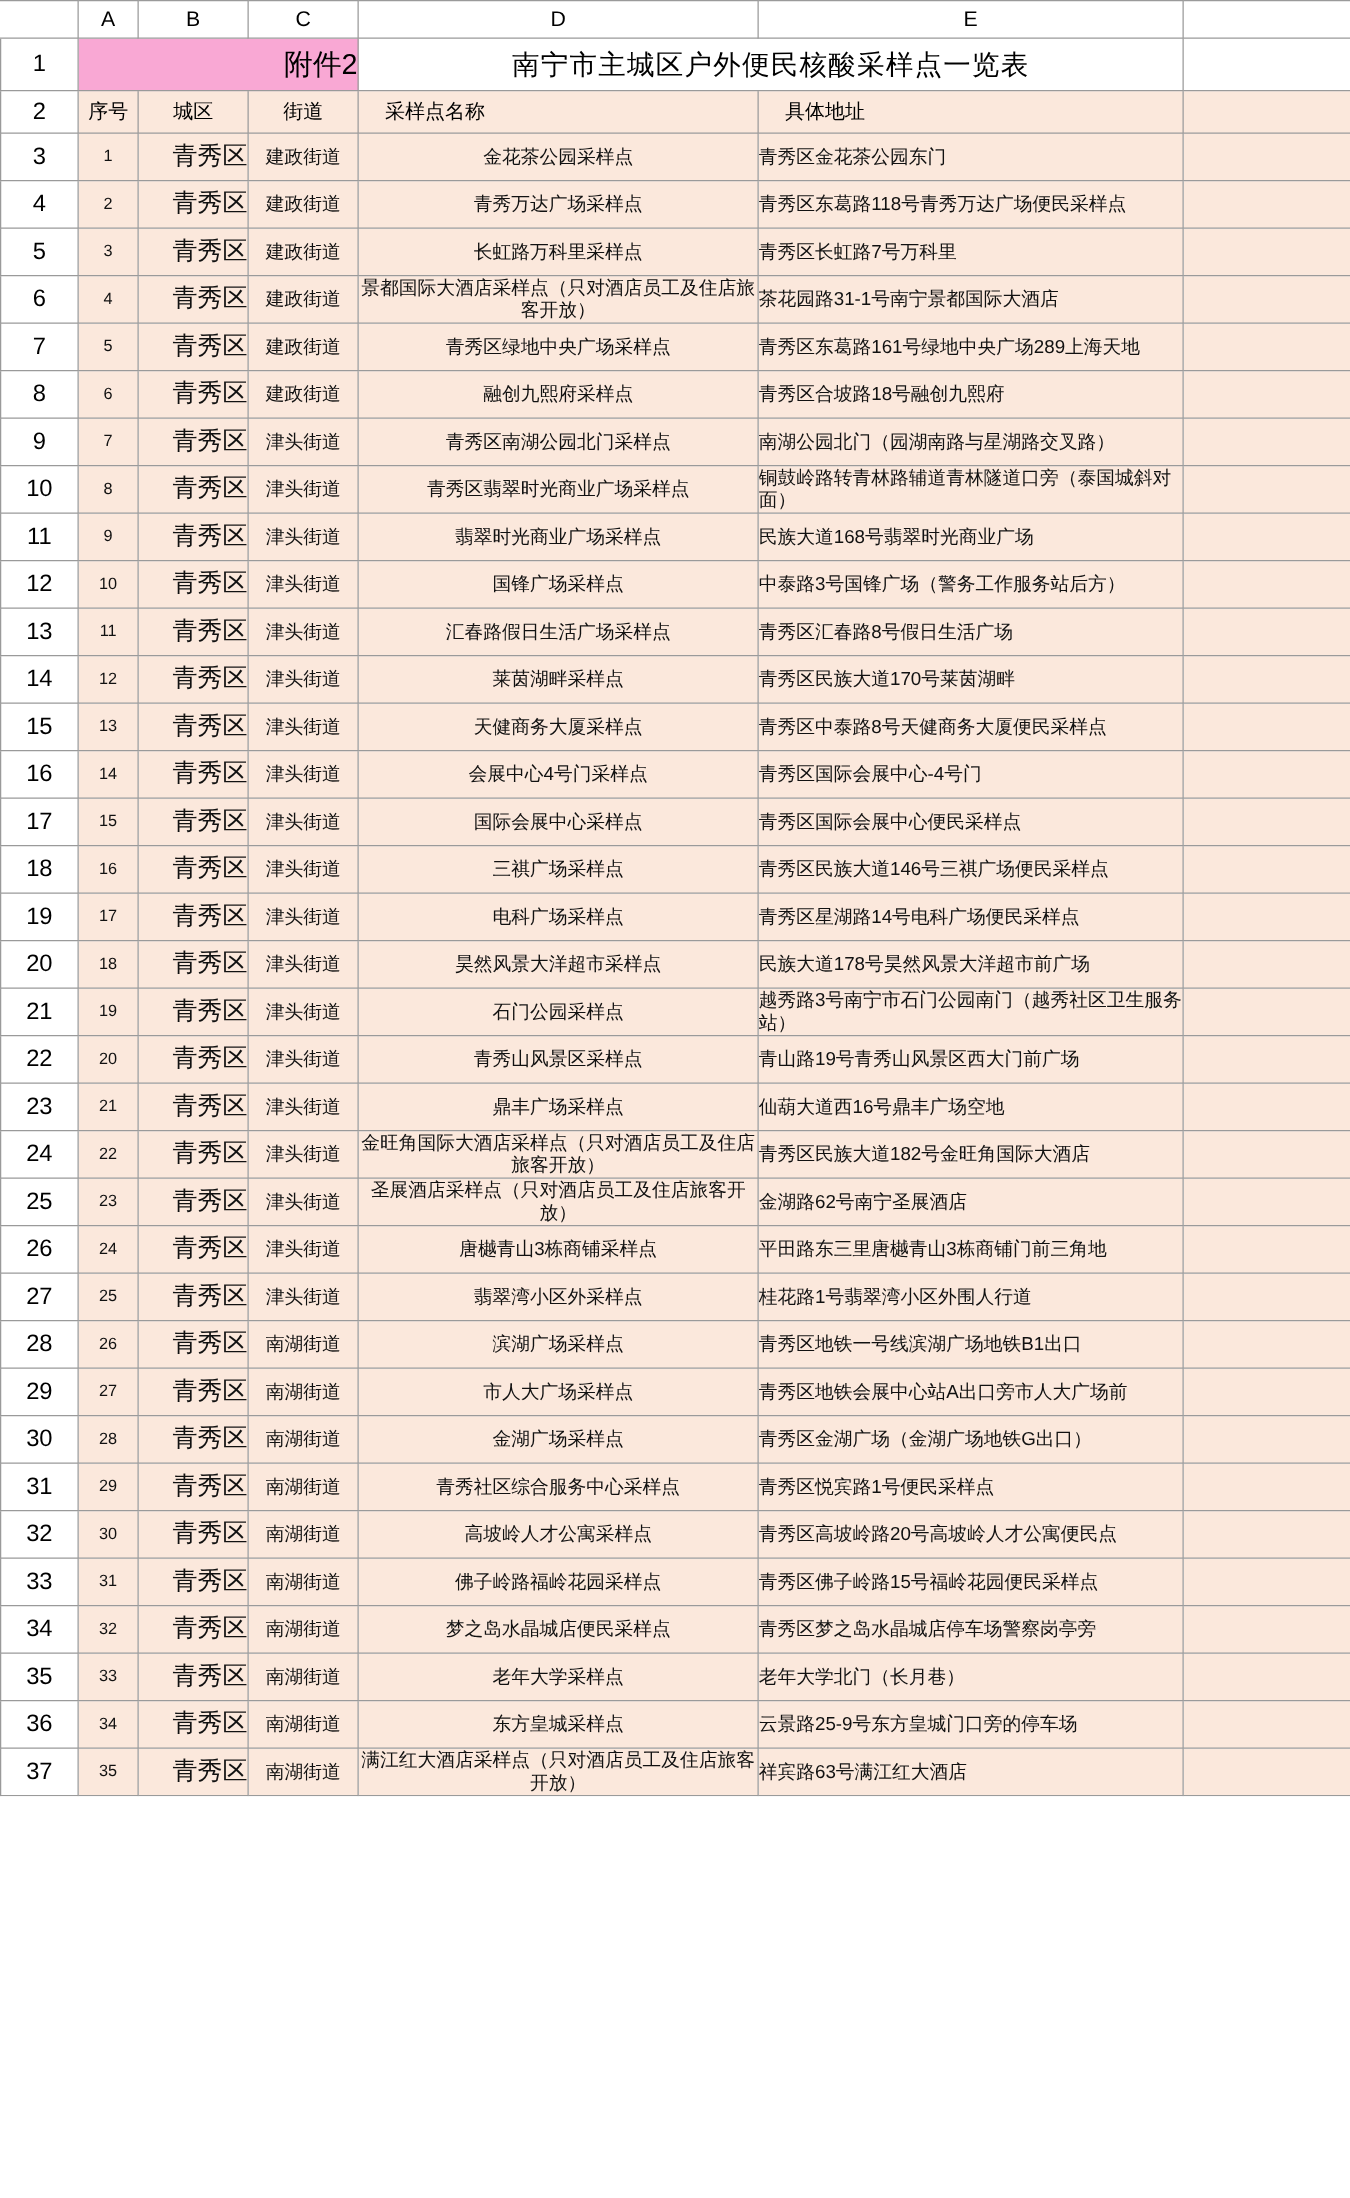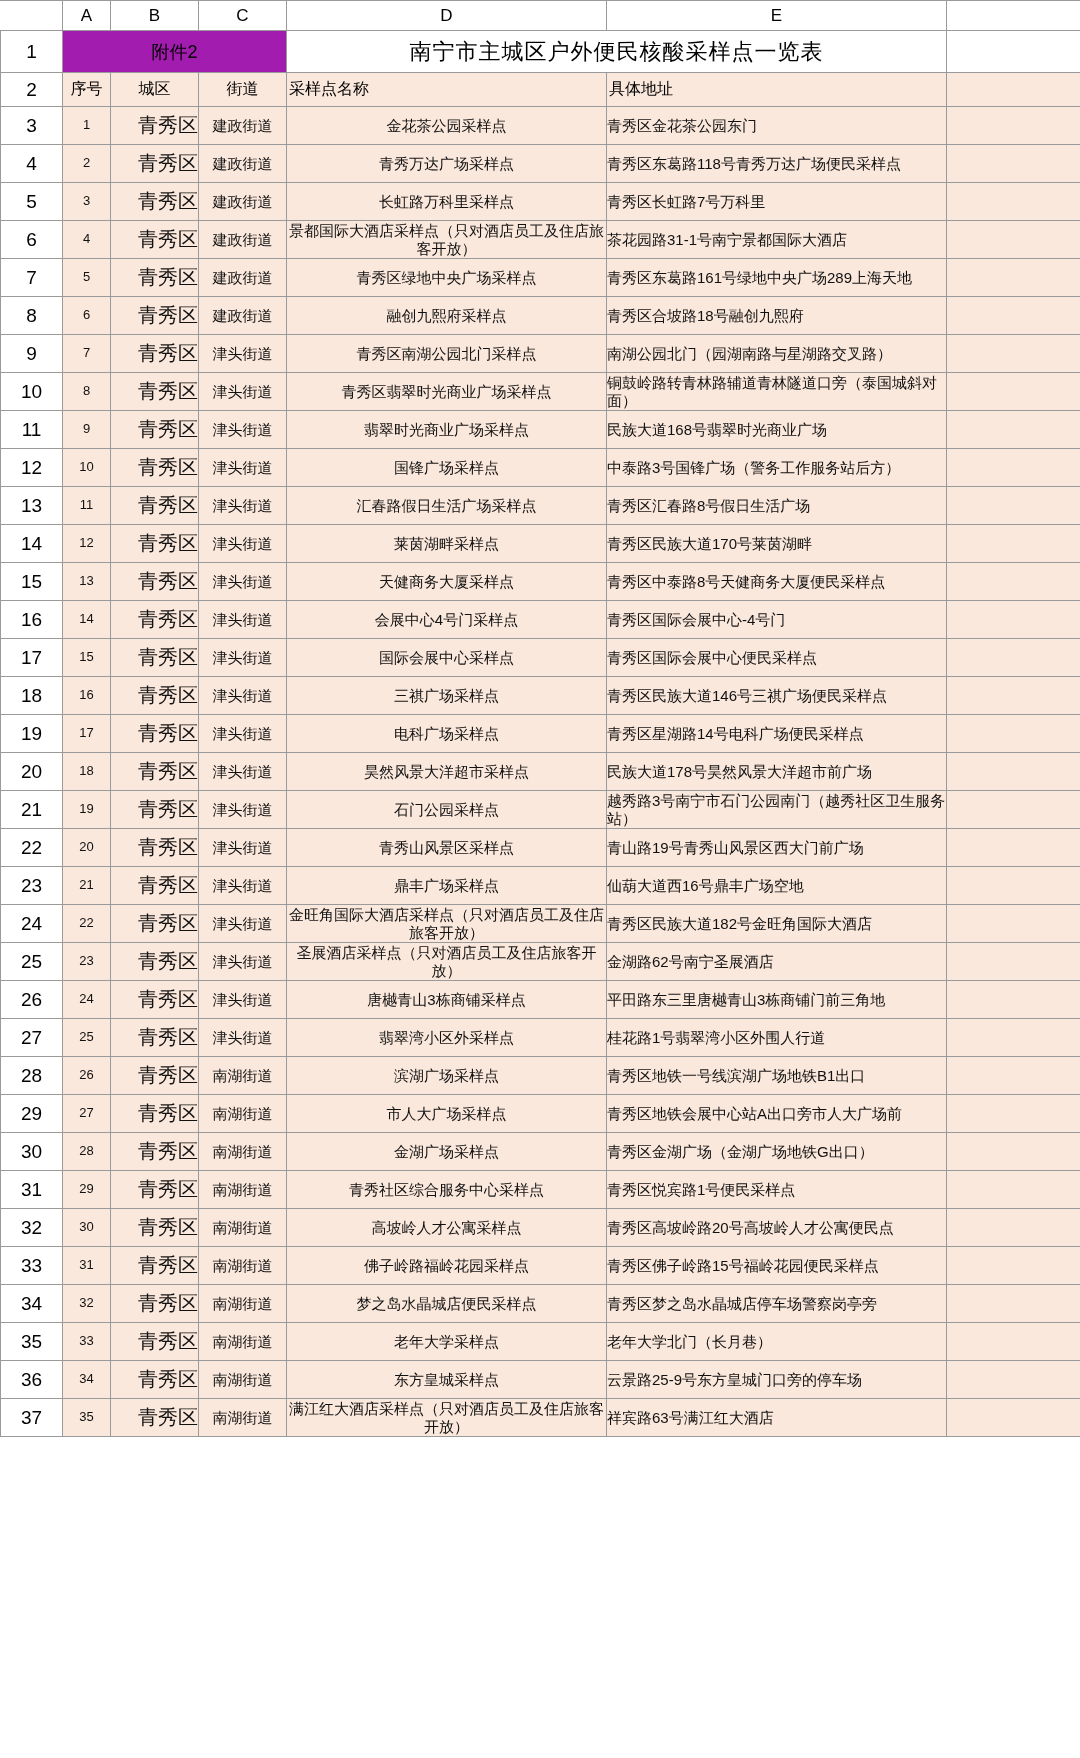--- a/index.html
+++ b/index.html
@@ -63,34 +63,34 @@
 
   
   .titlecell{
     background:#ffffff;
     font-size:22px;
     text-align:center;
     letter-spacing:1px;
     padding:4px 0;
   }
   .attachcell{
-    background:#a21caf;
-    font-size:18px;
-    text-align:center;
+    background:#f9a8d4;
+    font-size:23px;
+    text-align:right;
     padding-left:8px;
   }
   .whitecell{background:#ffffff;}
   
   td.hdr{
     background:#fbe8dc;
     font-size:16px;
     text-align:center;
     padding:4px 0;
   }
-  td.hdr.left{text-align:left;padding-left:2px;}
+  td.hdr.left{text-align:left;padding-left:21px;}
   tr.datarow{height:38px;}
   tr.titlerow{height:42px;}
   tr.hdrrow{height:34px;}
 </style>
 </head>
 <body>
 
 <div id="sheet">
   <table class="grid">
     <colgroup>

